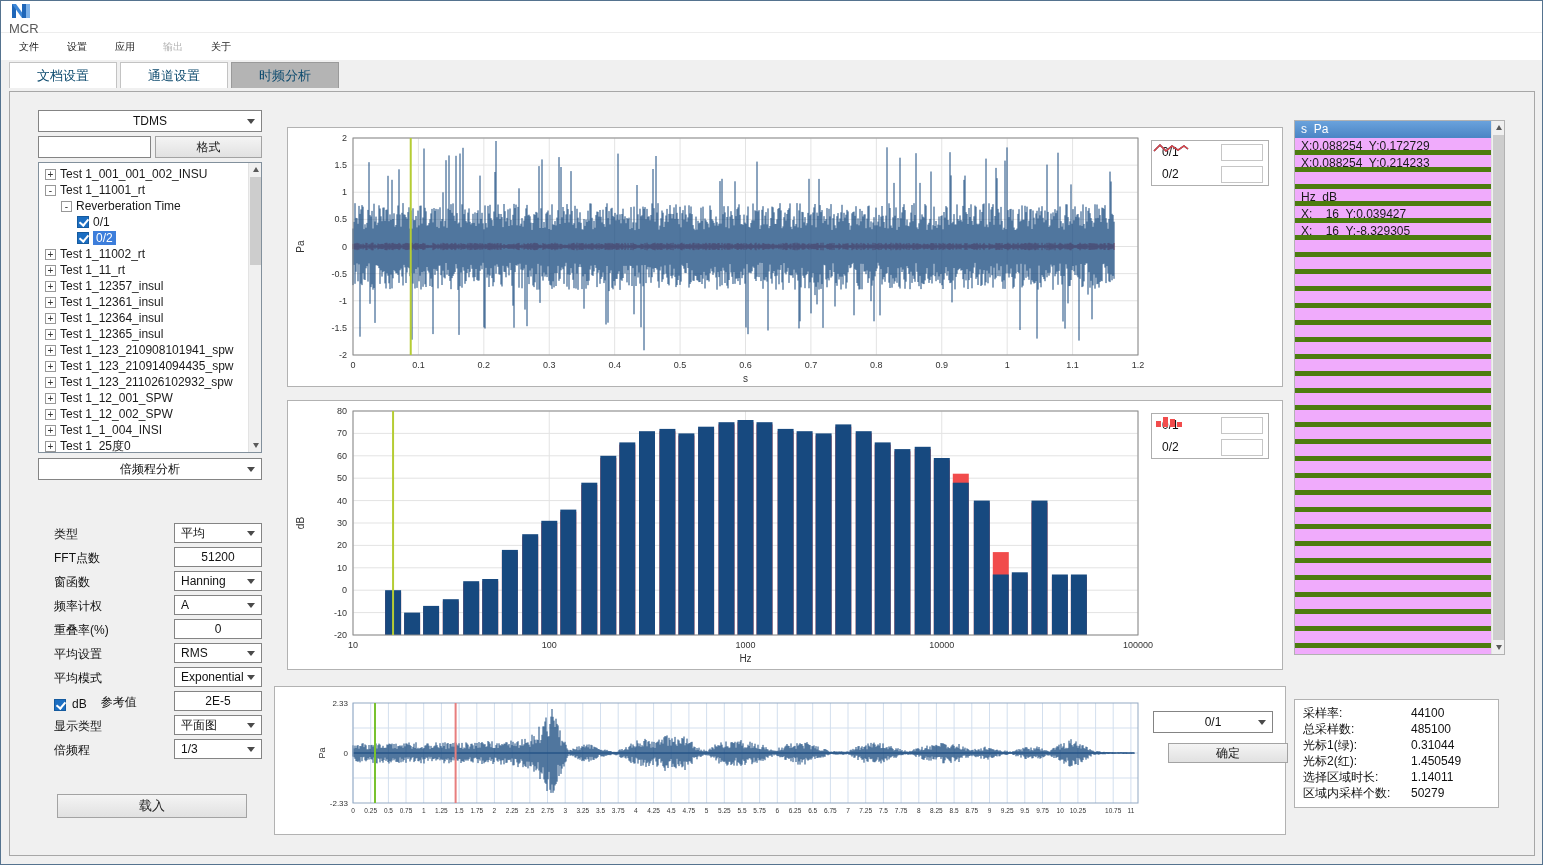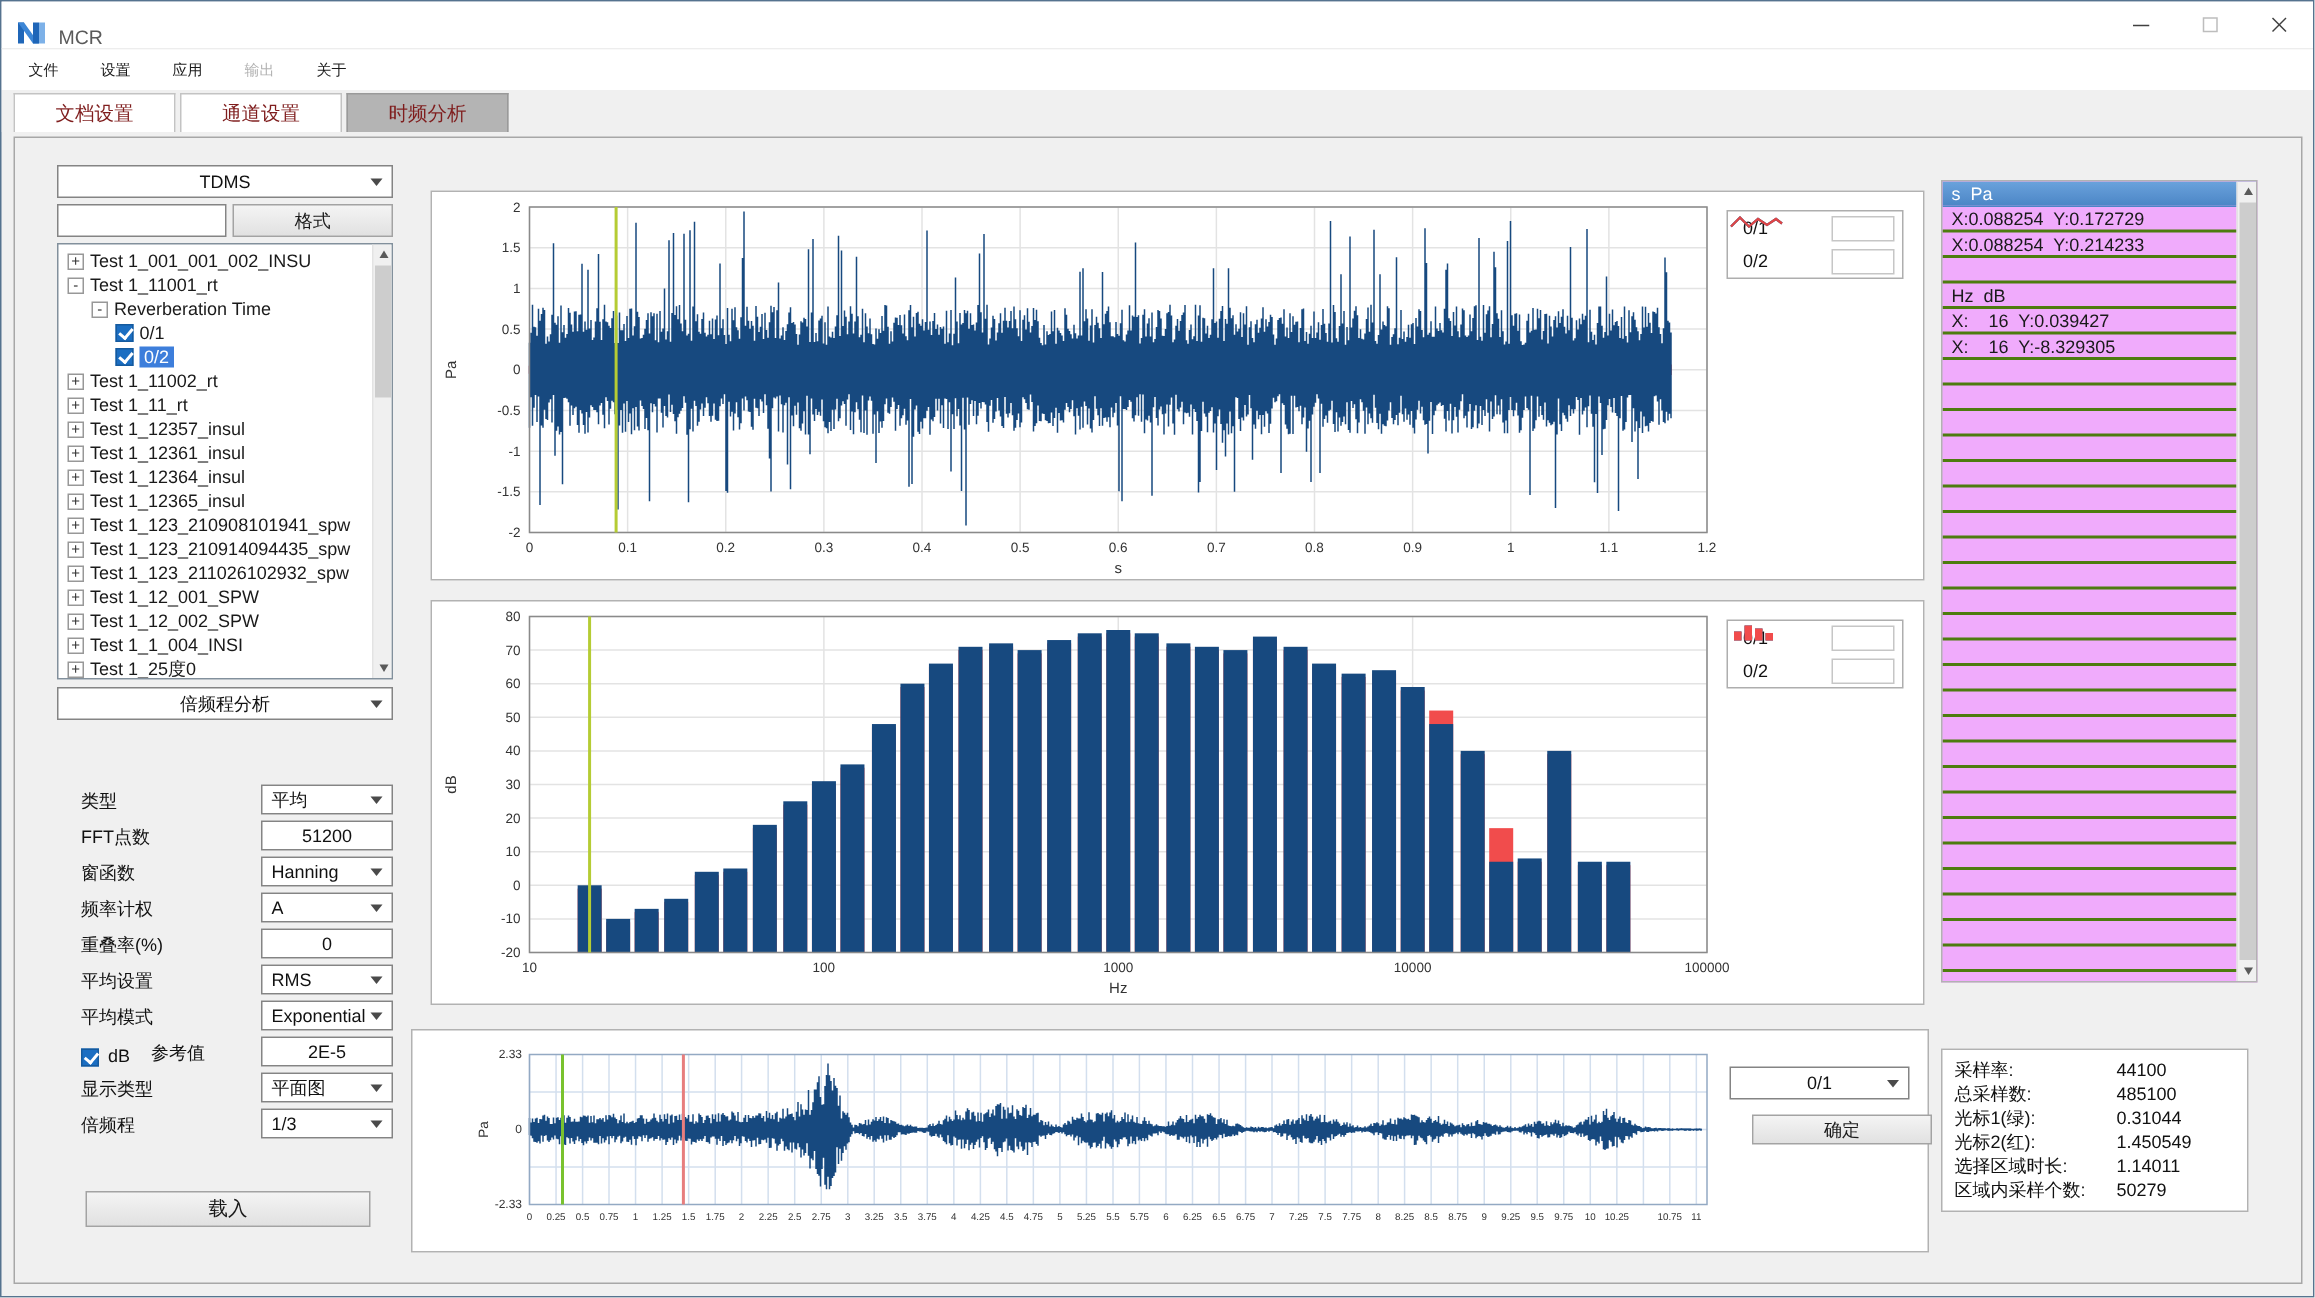--- a/index.html
+++ b/index.html
@@ -1,30 +1,30 @@
 <!DOCTYPE html>
 <html><head>
 <meta charset="utf-8">
 <style>
   html,body{margin:0;padding:0;background:#dcdcdc;font-family:"Liberation Sans","DejaVu Sans",sans-serif;}
   *{box-sizing:border-box;}
   .window{position:relative;width:1543px;height:865px;background:#f0f0f0;border:1px solid #55738f;overflow:hidden;}
   
-  .titlebar{position:absolute;left:0;top:0;width:100%;height:32px;background:#ffffff;border-bottom:1px solid #ededed;display:flex;align-items:flex-end;}
+  .titlebar{position:absolute;left:0;top:0;width:100%;height:32px;background:#ffffff;border-bottom:1px solid #ededed;display:flex;align-items:flex-start;flex-direction:column;}
   .logo{margin-left:10px;width:20px;height:20px;flex:none;}
   .apptitle{margin-left:8px;font-size:13px;color:#5a5a5a;}
   .winbtns{margin-left:auto;display:flex;height:32px;}
   .winbtn{width:46px;height:32px;display:flex;align-items:center;justify-content:center;}
   
   .menubar{position:absolute;left:0;top:32px;width:100%;height:27px;background:#ffffff;display:flex;align-items:center;padding-left:4px;}
   .menu-item{padding:4px 14px;font-size:10px;color:#1a1a1a;}
   .menu-item.disabled{color:#b2b2b2;}
   
   .tabbar{position:absolute;left:0;top:59px;width:100%;height:28px;display:flex;align-items:flex-end;padding-left:8px;background:#f0f0f0;}
-  .tab{min-width:108px;height:26px;margin-right:3px;display:flex;align-items:center;justify-content:center;font-size:13px;background:#ffffff;border:1px solid #c3c3c3;border-bottom:none;color:#7f1d1d;padding:0 14px;}
+  .tab{min-width:108px;height:26px;margin-right:3px;display:flex;align-items:center;justify-content:center;font-size:13px;background:#ffffff;border:1px solid #c3c3c3;border-bottom:none;color:#0c4a6e;padding:0 14px;}
   .tab.active{background:#b4b4b4;border-color:#9a9a9a;}
   
   .main{position:absolute;left:8px;top:90px;width:1526px;height:765px;border:1px solid #a7a7a7;background:#f0f0f0;padding-left:10px;}
   
   .select{position:relative;background:#fff;border:1px solid #848484;display:flex;align-items:center;font-size:12px;color:#111;}
   .sel-val{padding-left:6px;white-space:nowrap;overflow:hidden;}
   .select.center .sel-val{width:100%;text-align:center;padding-left:0;}
   .arrow{position:absolute;right:6px;top:50%;margin-top:-2px;width:0;height:0;border-left:4px solid transparent;border-right:4px solid transparent;border-top:5px solid #4a4a4a;}
   .btn{background:linear-gradient(#f4f4f4,#e1e1e1);border:1px solid #a3a3a3;font-size:12px;color:#1a1a1a;font-family:inherit;}
   input.txt{border:1px solid #848484;background:#fff;font-size:12px;font-family:inherit;text-align:center;color:#111;padding:0 4px;}
@@ -60,21 +60,21 @@
   #chart3box{left:264px;top:594px;width:1012px;height:149px;}
   .chart-box svg{display:block;position:absolute;left:0;top:0;}
   .legend{position:absolute;left:863px;top:12px;width:118px;background:#fff;border:1px solid #aeaeae;}
   .legend-row{display:flex;align-items:center;justify-content:space-between;height:22px;padding:0 5px 0 10px;}
   .legend-label{font-size:12px;color:#111;}
   .legend-icon{width:42px;height:17px;border:1px solid #c6c6c6;display:flex;align-items:center;justify-content:center;background:#fff;}
   .bc-select{position:absolute;left:878px;top:24px;width:120px;height:22px;}
   #confirm-button{position:absolute;left:878px;top:56px;width:120px;height:20px;margin-left:15px;}
   
   .readout{position:absolute;left:1284px;top:28px;width:211px;height:535px;background:#f0abfc;border:1px solid #b2b2b2;overflow:hidden;}
-  .readout-row{height:17px;line-height:17px;font-size:12px;color:#1a1a1a;padding-left:6px;white-space:pre;border-bottom:2px solid #4d7c0f;}
+  .readout-row{height:17px;line-height:17px;font-size:12px;color:#1a1a1a;padding-left:6px;white-space:pre;border-bottom:5px solid #4d7c0f;}
   .readout-row.selected{background:linear-gradient(#6aa2dc,#4c86c6);color:#fff;border-bottom:1px solid #4c86c6;}
   .infobox{position:absolute;left:1284px;top:607px;width:205px;height:109px;background:#fff;border:1px solid #b2b2b2;padding:5px 8px;}
   .info-row{display:flex;height:16px;align-items:center;font-size:12px;color:#111;white-space:nowrap;}
   .info-row .ilab{width:108px;flex:none;}
 </style>
 </head>
 <body>
 
 <div class="window">
 

